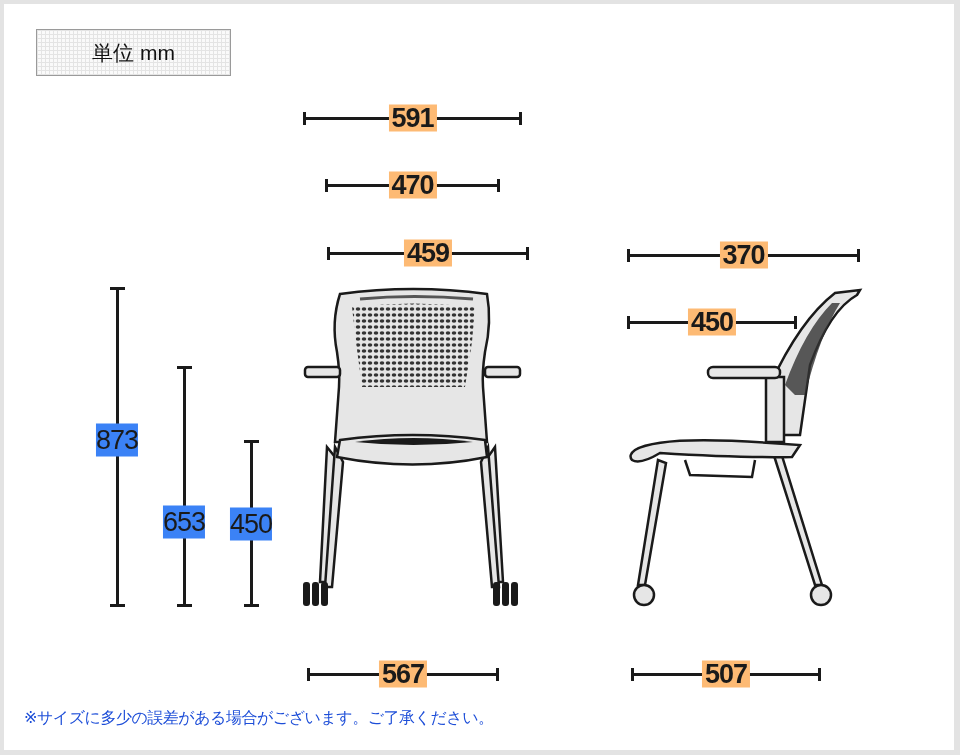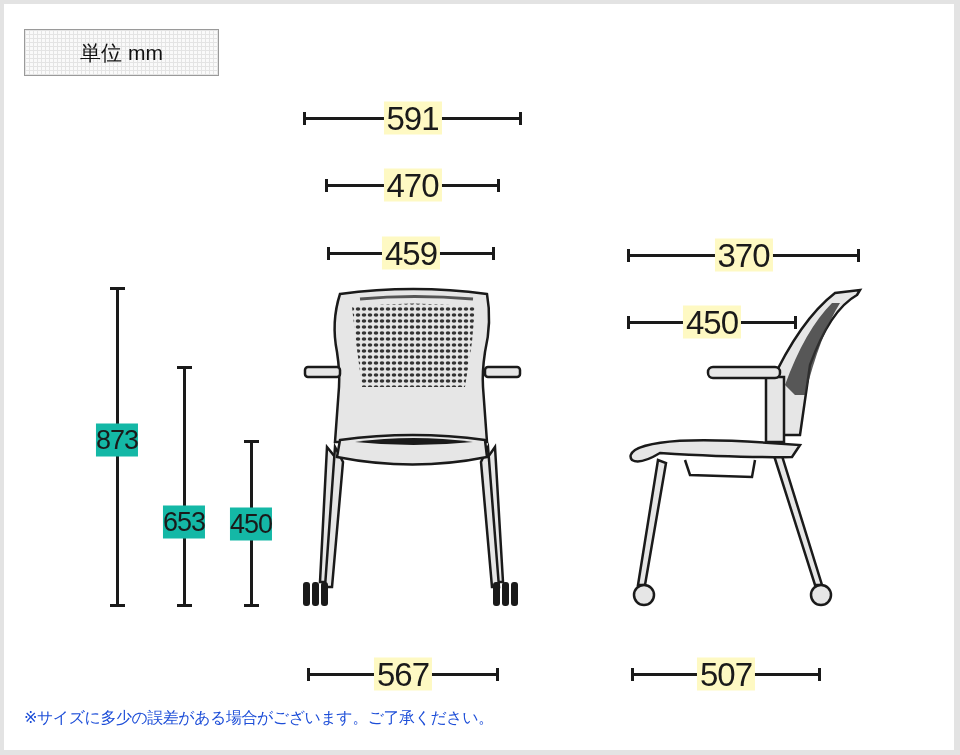--- a/index.html
+++ b/index.html
@@ -1,37 +1,37 @@
 <!DOCTYPE html>
 <html><head>
 <meta charset="utf-8">
 <style>
   html, body { margin:0; padding:0; }
   body { width:960px; height:755px; background:#e3e3e3; position:relative; overflow:hidden;
          font-family:"Liberation Sans", "DejaVu Sans", sans-serif; color:#1a1a1a; }
   .frame { position:absolute; left:4px; top:4px; width:950px; height:746px; background:#ffffff; }
-  .unit-box { position:absolute; left:24px; top:29px; width:195px; height:47px; box-sizing:border-box;
+  .unit-box { position:absolute; left:36px; top:29px; width:195px; height:47px; box-sizing:border-box;
     border:1px solid #9a9a9a;
     background-color:#fafafa;
     background-image:
       linear-gradient(#e4e4e4 1px, transparent 1px),
       linear-gradient(90deg, #e4e4e4 1px, transparent 1px);
     background-size:4px 4px;
     display:flex; align-items:center; justify-content:center;
     font-size:21px; color:#111; }
   .dim { position:absolute; }
   .hdim .line { position:absolute; top:50%; height:3px; margin-top:-1.5px; background:#1a1a1a; left:0; right:0; }
   .hdim .capl, .hdim .capr { position:absolute; top:50%; width:3px; height:13px; margin-top:-6.5px; background:#1a1a1a; }
   .hdim .capl { left:0; } .hdim .capr { right:0; }
-  .hdim .lbl { position:absolute; top:50%; left:50%; transform:translate(-50%,-50%); background:#fef9c3; padding:0 3px;
-    font-size:33px; letter-spacing:-1px; color:#1a1a1a; line-height:1; }
+  .hdim .lbl { position:absolute; top:50%; left:50%; transform:translate(-50%,-50%); background:#fdba74; padding:0 3px;
+    font-size:27px; letter-spacing:-1px; color:#1a1a1a; line-height:1;font-weight:bold; }
   .vdim .line { position:absolute; left:50%; width:3px; margin-left:-1.5px; background:#1a1a1a; top:0; bottom:0; }
   .vdim .capt, .vdim .capb { position:absolute; left:50%; height:3px; width:15px; margin-left:-7.5px; background:#1a1a1a; }
   .vdim .capt { top:0; } .vdim .capb { bottom:0; }
-  .vdim .lbl { position:absolute; left:50%; transform:translate(-50%,-50%); background:#14b8a6; padding:3px 0;
+  .vdim .lbl { position:absolute; left:50%; transform:translate(-50%,-50%); background:#3b82f6; padding:3px 0;
     font-size:27px; letter-spacing:-1px; color:#1a1a1a; line-height:1; }
   .note { position:absolute; left:24px; top:708px; font-size:16px; color:#1d4ed8; letter-spacing:-0.5px; }
   svg.chair { position:absolute; }
 </style>
 </head>
 <body>
 
 <div class="frame"></div>
 
 <div class="unit-box">
@@ -43,21 +43,21 @@
     <div class="capl"></div>
     <div class="capr"></div>
   <span class="lbl">591</span>
 </div>
 <div class="dim hdim" style="left:325px; top:174px; width:175px; height:22px;">
   <div class="line"></div>
     <div class="capl"></div>
     <div class="capr"></div>
   <span class="lbl">470</span>
 </div>
-<div class="dim hdim" style="left:327px; top:242px; width:168px; height:22px;">
+<div class="dim hdim" style="left:327px; top:242px; width:202px; height:22px;">
   <div class="line"></div>
     <div class="capl"></div>
     <div class="capr"></div>
   <span class="lbl">459</span>
 </div>
 <div class="dim hdim" style="left:307px; top:663px; width:192px; height:22px;">
   <div class="line"></div>
     <div class="capl"></div>
     <div class="capr"></div>
   <span class="lbl">567</span>

